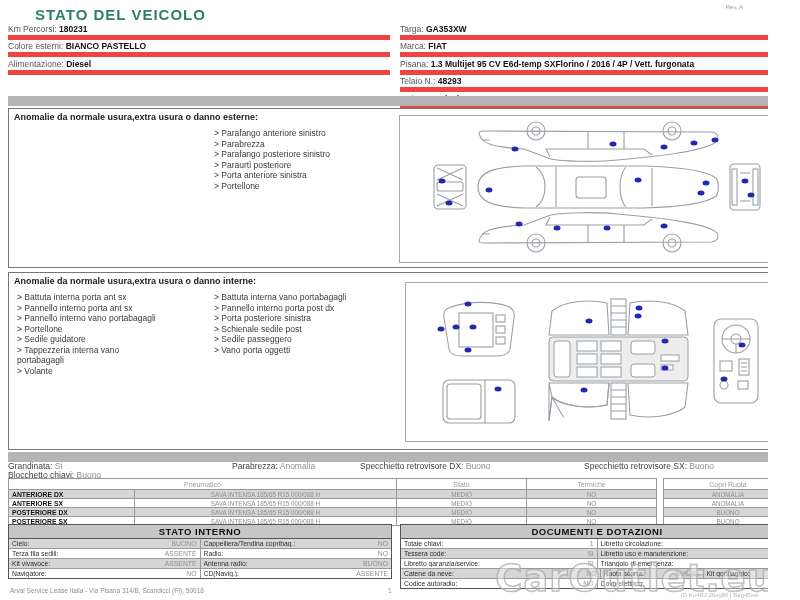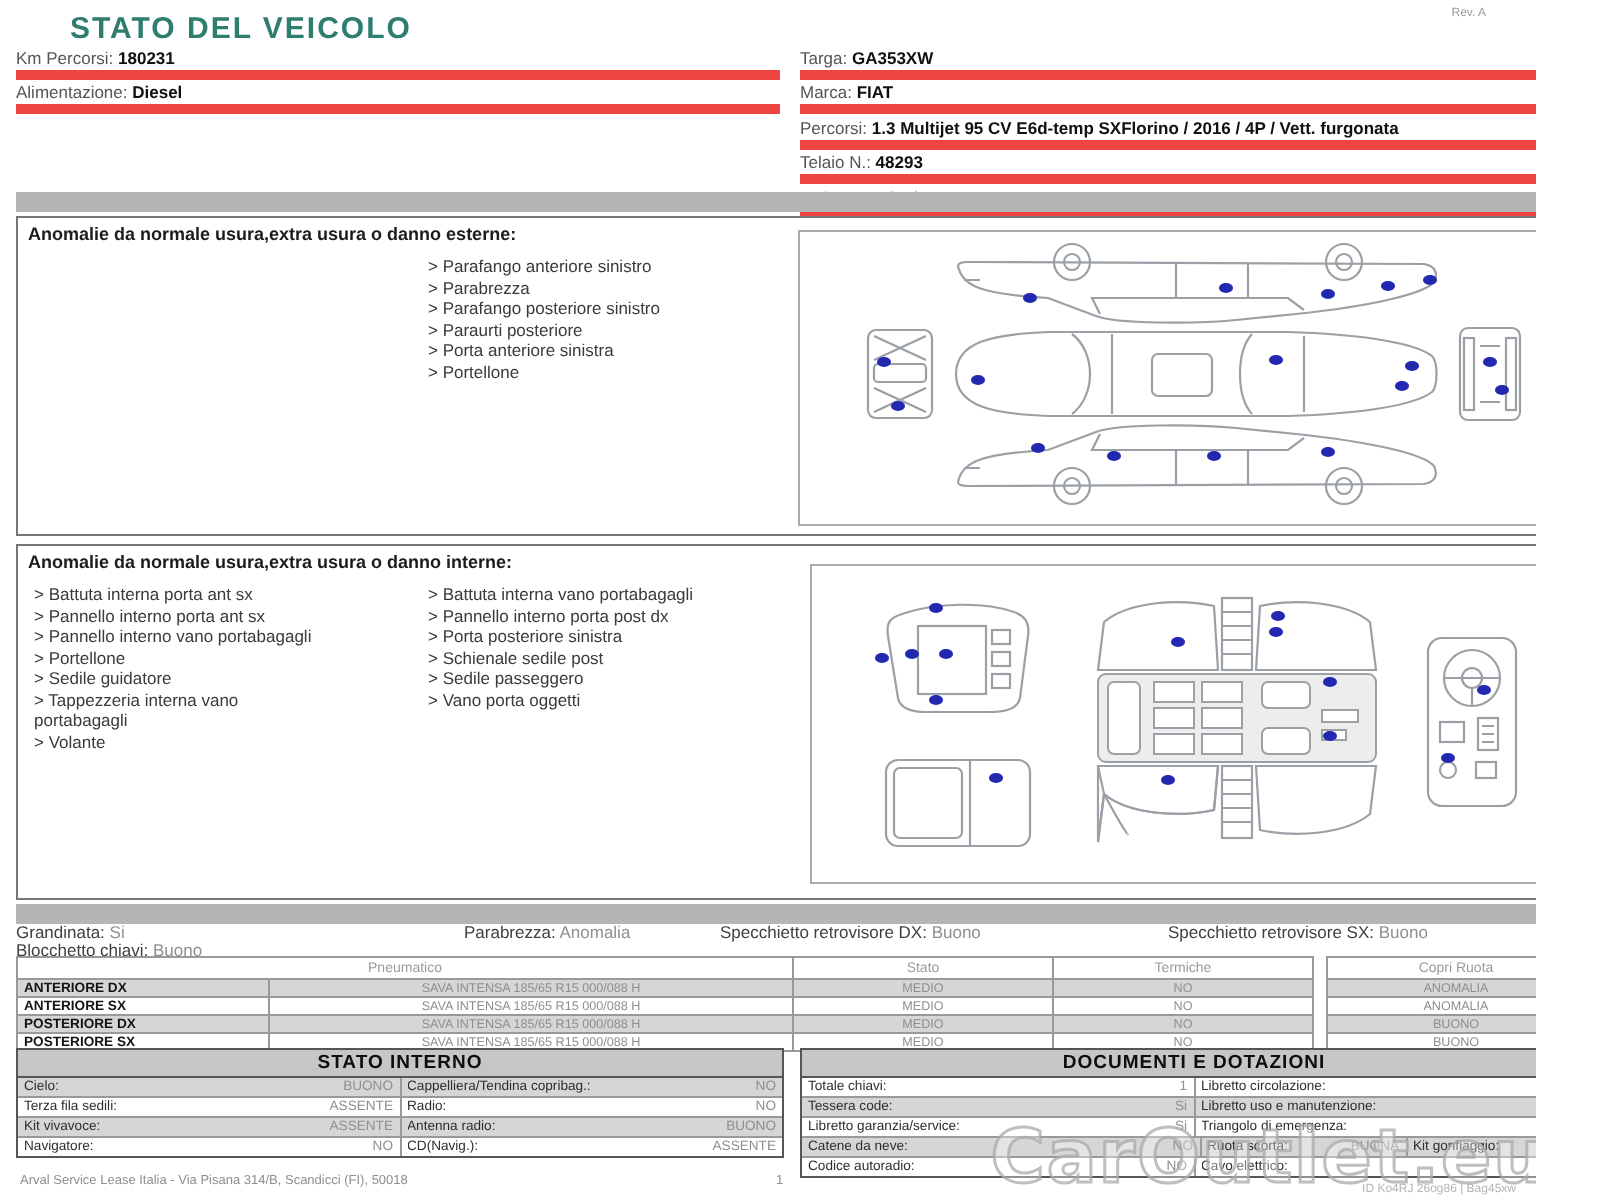--- a/index.html
+++ b/index.html
@@ -67,26 +67,27 @@
 </head>
 <body>
 
 <div id="page">
 
   <div class="title">STATO DEL VEICOLO</div>
   <div class="rev">Rev. A</div>
 
   <div id="info-left">
       <div class="info-line"><span class="lbl">Km Percorsi: </span><span class="val">180231</span></div>
+      <div class="info-line"><span class="lbl">Colore esterni: </span><span class="val">BIANCO PASTELLO</span></div>
       <div class="info-line"><span class="lbl">Alimentazione: </span><span class="val">Diesel</span></div>
     </div>
   <div id="info-right">
       <div class="info-line"><span class="lbl">Targa: </span><span class="val">GA353XW</span></div>
       <div class="info-line"><span class="lbl">Marca: </span><span class="val">FIAT</span></div>
-      <div class="info-line"><span class="lbl">Percorsi: </span><span class="val">1.3 Multijet 95 CV E6d-temp SXFlorino / 2016 / 4P / Vett. furgonata</span></div>
+      <div class="info-line"><span class="lbl">Pisana: </span><span class="val">1.3 Multijet 95 CV E6d-temp SXFlorino / 2016 / 4P / Vett. furgonata</span></div>
       <div class="info-line"><span class="lbl">Telaio N.: </span><span class="val">48293</span></div>
       <div class="info-line"><span class="lbl">1a imm.: </span><span class="val">14/05/2020</span></div>
     </div>
 
   <div class="bar" id="bar1"></div>
 
   <div class="box" id="box-ext">
     <div class="box-title">Anomalie da normale usura,extra usura o danno esterne:</div>
     <div class="dlist col2" id="ext-list-right">
         <div class="li">&gt; Parafango anteriore sinistro</div>

